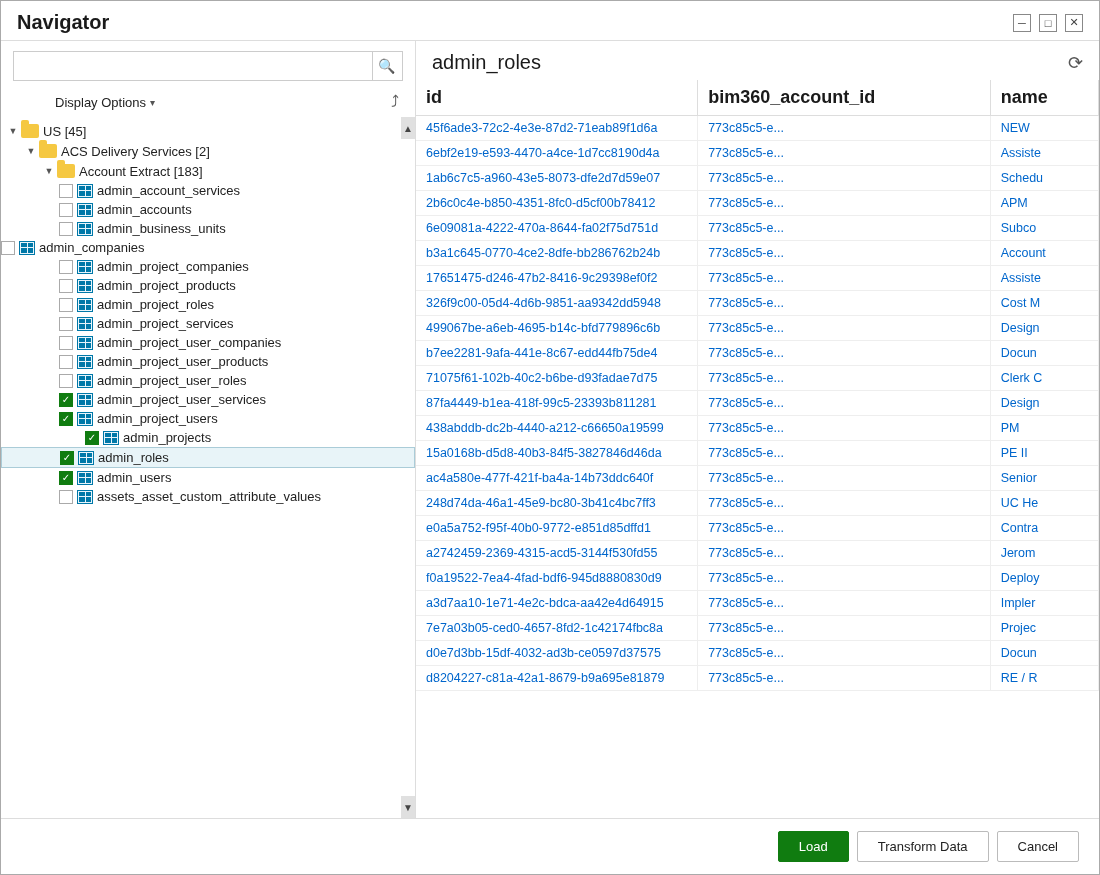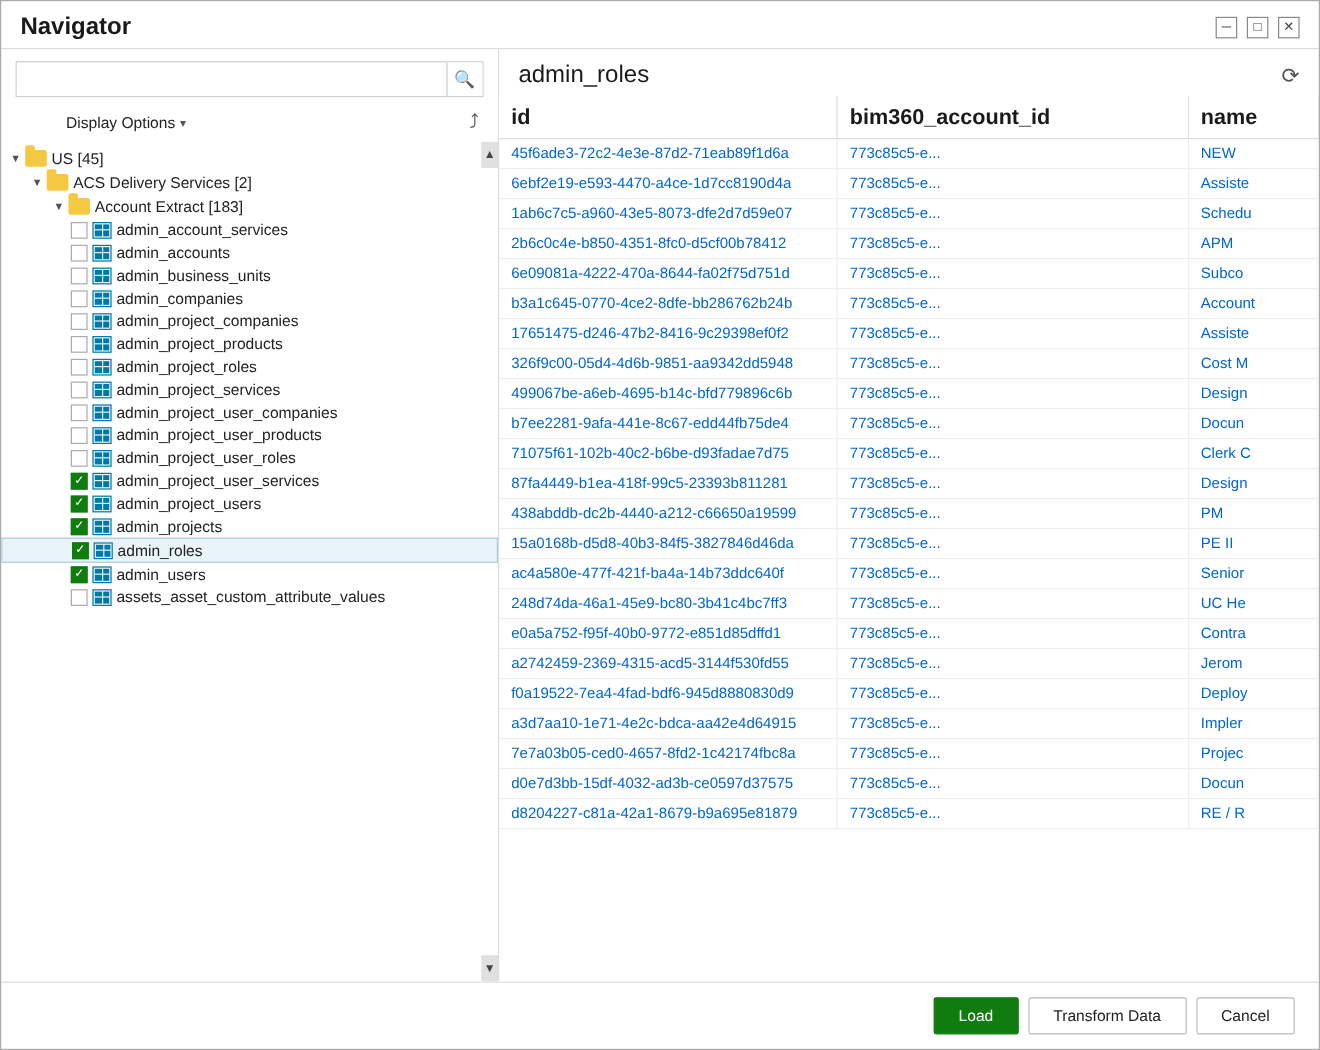--- a/index.html
+++ b/index.html
@@ -406,21 +406,21 @@
           <div class="tree-node" style="padding-left: 58px;">
             <div class="checkbox"></div>
             <div class="table-icon">
               <div class="table-icon-cell"></div>
               <div class="table-icon-cell"></div>
               <div class="table-icon-cell"></div>
               <div class="table-icon-cell"></div>
             </div>
             <span class="node-label">admin_business_units</span>
           </div>
-          <div class="tree-node" style="padding-left: 58px;">
+          <div class="tree-node" style="">
             <div class="checkbox"></div>
             <div class="table-icon">
               <div class="table-icon-cell"></div>
               <div class="table-icon-cell"></div>
               <div class="table-icon-cell"></div>
               <div class="table-icon-cell"></div>
             </div>
             <span class="node-label">admin_companies</span>
           </div>
           <div class="tree-node" style="padding-left: 58px;">
@@ -506,21 +506,21 @@
           <div class="tree-node" style="padding-left: 58px;">
             <div class="checkbox checked"></div>
             <div class="table-icon">
               <div class="table-icon-cell"></div>
               <div class="table-icon-cell"></div>
               <div class="table-icon-cell"></div>
               <div class="table-icon-cell"></div>
             </div>
             <span class="node-label">admin_project_users</span>
           </div>
-          <div class="tree-node" style="padding-left: 58px;">
+          <div class="tree-node" style="padding-left: 84px;">
             <div class="checkbox checked"></div>
             <div class="table-icon">
               <div class="table-icon-cell"></div>
               <div class="table-icon-cell"></div>
               <div class="table-icon-cell"></div>
               <div class="table-icon-cell"></div>
             </div>
             <span class="node-label">admin_projects</span>
           </div>
           <div class="tree-node selected" style="padding-left: 58px;">

